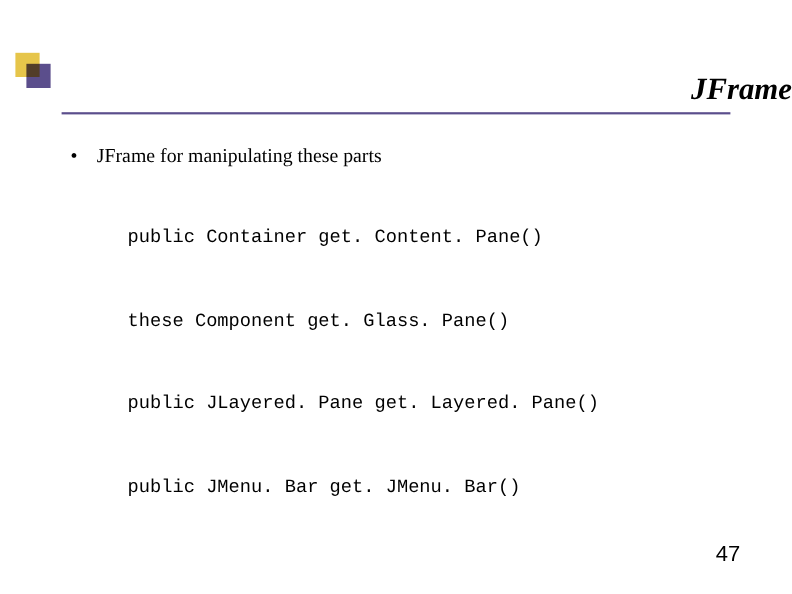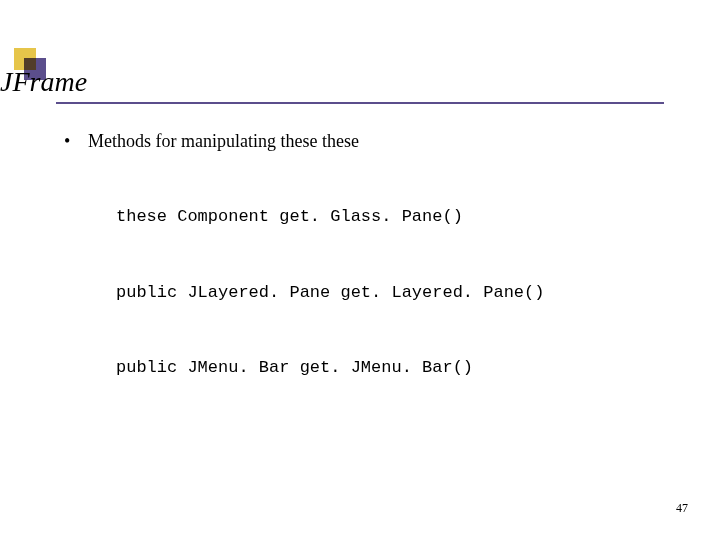--- a/index.html
+++ b/index.html
@@ -41,24 +41,24 @@
     background: #5b4e8c;
     top: 10px;
     left: 10px;
     mix-blend-mode: multiply;
   }
   .title {
     position: absolute;
     top: 66px;
     left: 0;
     width: 720px;
-    text-align: left;
+    text-align: right;
     font-size: 28px;
     font-style: italic;
-    font-weight: normal;
+    font-weight: bold;
   }
   .underline {
     position: absolute;
     top: 102px;
     left: 56px;
     width: 608px;
     height: 2px;
     background: #5b4e8c;
   }
   .body {
@@ -83,45 +83,46 @@
   .code-block {
     font-family: "Courier New", Courier, monospace;
     font-size: 17px;
     margin-left: 52px;
     white-space: pre;
     line-height: 1.48;
   }
   .pagenum {
     position: absolute;
     bottom: 24px;
-    right: 32px;
-    font-size: 12px;
-    font-family: Liberation Serif, serif;
+    right: 47px;
+    font-size: 20px;
+    font-family: Liberation Sans, sans-serif;
   }
 </style>
 </head>
 <body>
 
 <div class="slide">
 
   <div class="logo">
     <div class="sq-yellow"></div>
     <div class="sq-purple"></div>
   </div>
 
   <div class="title">JFrame</div>
   <div class="underline"></div>
 
   <div class="body">
     <div class="bullet-row">
       <div class="bullet-dot">•</div>
-      <div class="bullet-text">Methods for manipulating these these</div>
+      <div class="bullet-text">JFrame for manipulating these parts</div>
     </div>
 
     <div class="code-block">
+      <div>public Container get. Content. Pane()</div>
       <div>these Component get. Glass. Pane()</div>
       <div>public JLayered. Pane get. Layered. Pane()</div>
       <div>public JMenu. Bar get. JMenu. Bar()</div>
     </div>
 
   </div>
 
   <div class="pagenum">47</div>
 
 </div>

